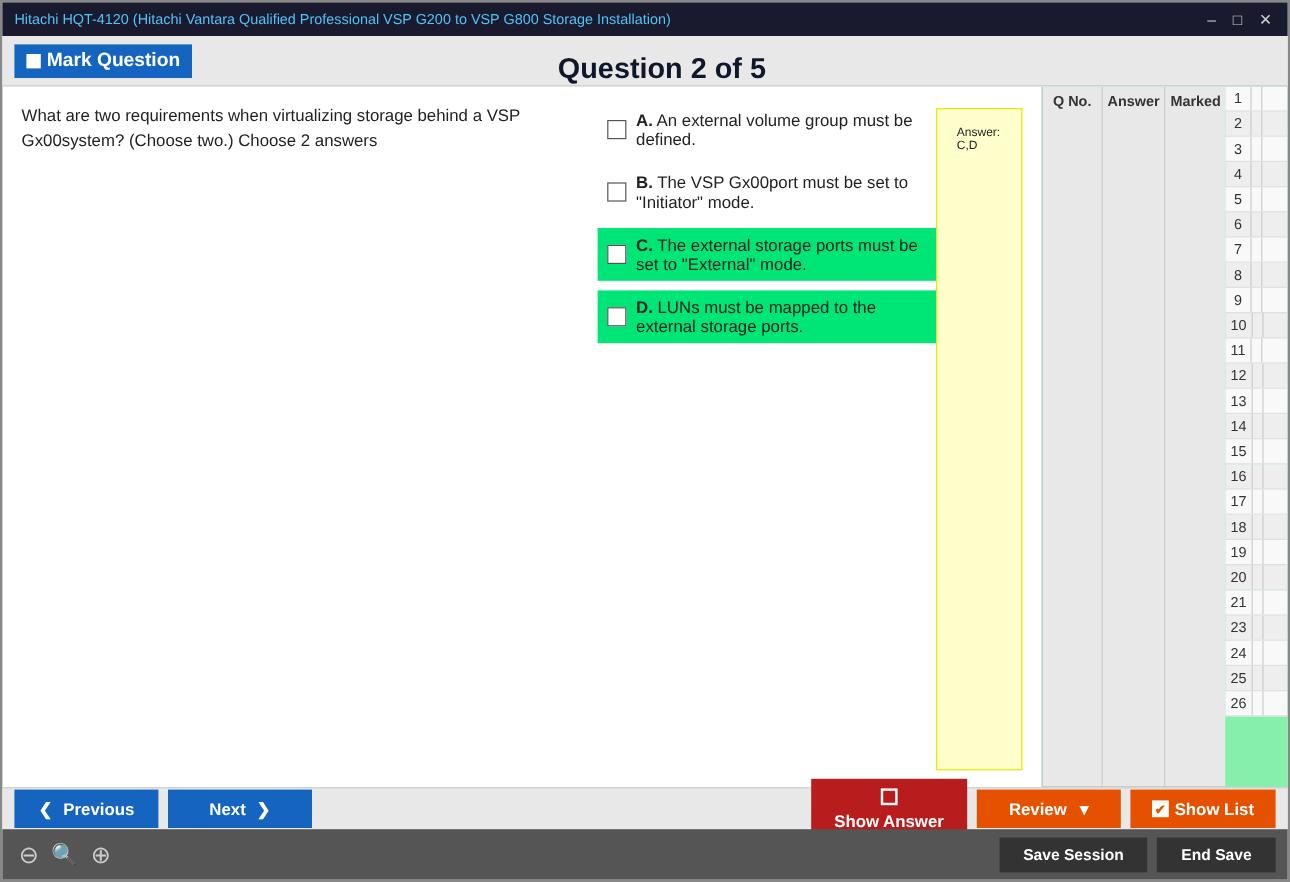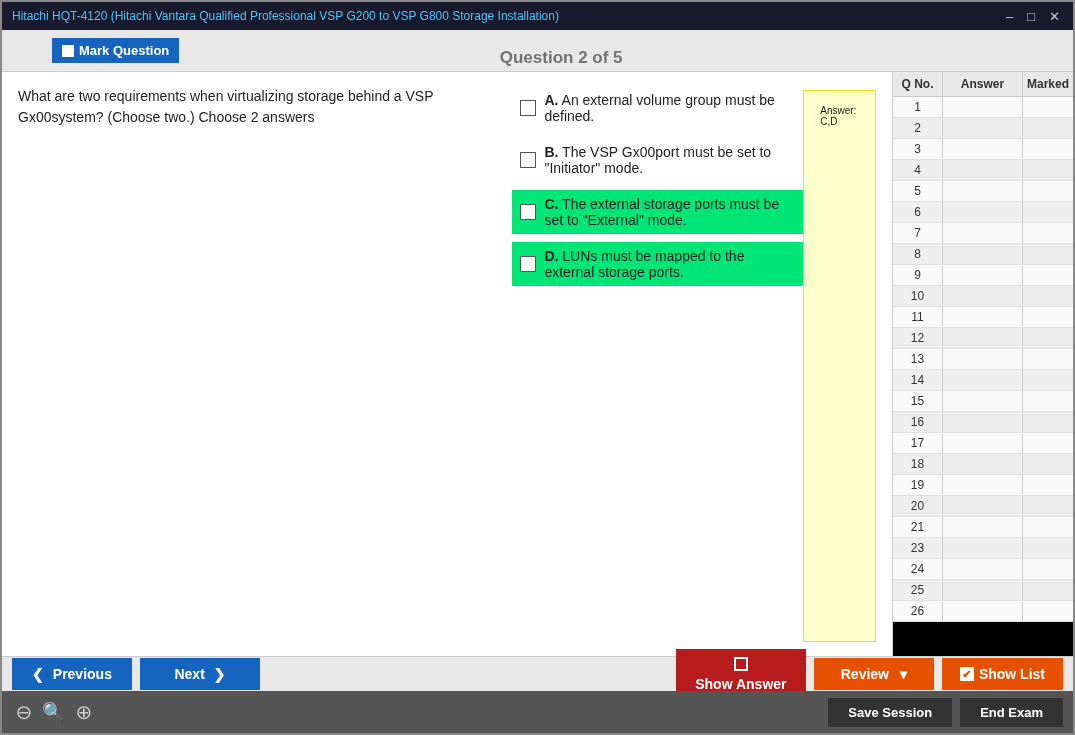--- a/index.html
+++ b/index.html
@@ -5,41 +5,41 @@
     * { box-sizing: border-box; margin: 0; padding: 0; }
     body { font-family: Arial, sans-serif; font-size: 13px; background: #f0f0f0; width: 1075px; height: 735px; overflow: hidden; }
 
     .window { width: 1075px; height: 735px; background: #fff; border: 2px solid #888; display: flex; flex-direction: column; }
 
     .title-bar { background: #1a1a2e; color: #4fc3f7; font-size: 12px; padding: 5px 10px; display: flex; align-items: center; justify-content: space-between; height: 28px; }
     .title-bar-controls { display: flex; gap: 8px; }
     .title-bar-btn { color: #ccc; background: none; border: none; font-size: 13px; cursor: pointer; padding: 0 3px; }
 
     .toolbar { background: #e8e8e8; padding: 8px 10px; display: flex; align-items: center; justify-content: space-between; border-bottom: 1px solid #ccc; height: 42px; }
-    .mark-question-btn { background: #1565c0; color: #fff; border: none; padding: 5px 10px; font-size: 13px; font-weight: bold; cursor: pointer; display: flex; align-items: center; gap: 5px; margin-left: 40px; }
+    .mark-question-btn { background: #1565c0; color: #fff; border: none; padding: 5px 10px; font-size: 16px; font-weight: bold; cursor: pointer; display: flex; align-items: center; gap: 5px; }
     .mark-icon { display: inline-block; width: 12px; height: 12px; background: #fff; }
-    .question-title { font-size: 17px; font-weight: bold; color: #737373; margin-top: 15px; }
+    .question-title { font-size: 24px; font-weight: bold; color: #0f172a; margin-top: 15px; }
 
     .main-content { display: flex; flex: 1; overflow: hidden; }
 
     .question-area { flex: 1; padding: 14px 16px; overflow-y: auto; display: flex; flex-direction: row; }
 
     .question-text { font-size: 14px; color: #222; margin-bottom: 16px; line-height: 1.5; }
 
     .options { display: flex; flex-direction: column; gap: 8px; margin-bottom: 16px; }
     .option { display: flex; align-items: center; gap: 8px; padding: 6px 8px; font-size: 14px; }
     .option.correct { background: #00e676; }
     .option-checkbox { width: 16px; height: 16px; border: 1px solid #555; background: #fff; flex-shrink: 0; display: inline-block; }
     .option.correct .option-checkbox { background: #fff; border-color: #555; }
     .option-label { color: #222; }
     .option-label b { color: #222; }
 
     .answer-box { background: #ffffcc; border: 1px solid #e8e800; padding: 14px 16px; font-size: 10px; color: #222; margin-top: 4px; }
 
-    .side-panel { width: 181px; border-left: 1px solid #ccc; background: #000000; display: flex; flex-direction: column; overflow: hidden; }
+    .side-panel { width: 205px; border-left: 1px solid #ccc; background: #86efac; display: flex; flex-direction: row; overflow: hidden; }
     .side-panel-header { display: flex; background: #e8e8e8; border-bottom: 1px solid #ccc; font-size: 12px; font-weight: bold; color: #333; }
     .side-panel-header .col { padding: 5px 4px; text-align: center; }
     .col-qno { width: 50px; border-right: 1px solid #ccc; }
     .col-answer { flex: 1; border-right: 1px solid #ccc; }
     .col-marked { width: 50px; }
 
     .side-panel-rows { overflow-y: auto; flex: 1; }
     .side-row { display: flex; font-size: 12px; color: #333; border-bottom: 1px solid #e0e0e0; }
     .side-row:nth-child(even) { background: #eeeeee; }
     .side-row:nth-child(odd) { background: #f9f9f9; }
@@ -287,18 +287,18 @@
     <div class="zoom-controls">
       <button class="zoom-btn" style="font-size: 20px; color: rgb(204, 204, 204);">⊖</button>
       <button class="zoom-btn" style="font-size: 18px; color: rgb(204, 204, 204);">🔍</button>
       <button class="zoom-btn" style="font-size: 20px; color: rgb(204, 204, 204);">⊕</button>
     </div>
     <div class="bottom-right-btns">
       <button class="save-session-btn">
         <span>Save Session</span>
       </button>
       <button class="end-exam-btn">
-        <span>End Exam</span>
+        <span>End Save</span>
       </button>
     </div>
   </div>
 
 </div>
 
 </body></html>

